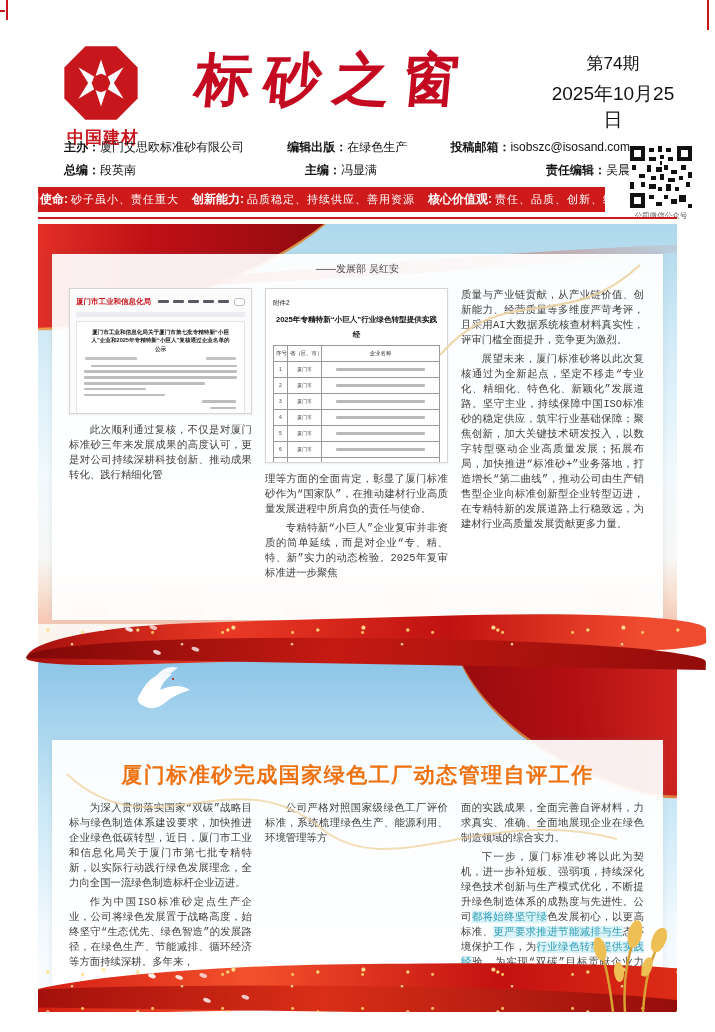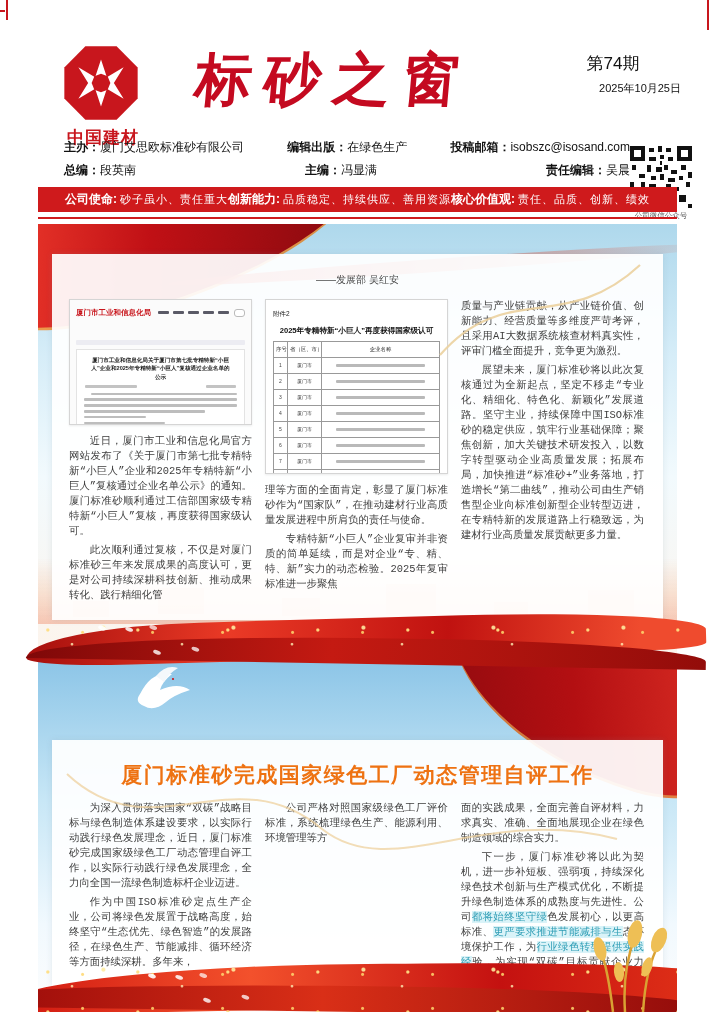--- a/index.html
+++ b/index.html
@@ -9,30 +9,30 @@
   .crop{position:absolute;background:#c8161d;}
   
   .logo{position:absolute;left:62px;top:40px;width:78px;height:86px;}
   .logo-text{position:absolute;left:58px;top:126px;width:90px;text-align:center;
              font-size:17px;font-weight:bold;color:#c8161d;letter-spacing:1px;}
   .masthead-title{position:absolute;left:163px;top:42px;width:340px;text-align:center;
              font-family:"DejaVu Serif",serif;font-weight:900;font-size:57px;color:#c40a20;
              letter-spacing:12px;transform:skewX(-5deg);white-space:nowrap;}
   .issue{position:absolute;left:545px;top:52px;width:136px;text-align:center;color:#111;}
   .issue .no{font-size:17px;margin-bottom:6px;}
-  .issue .dt{font-size:11px;text-align:right;}
+  .issue .dt{font-size:19px;}
   .qr{position:absolute;left:630px;top:146px;width:62px;height:62px;}
   .qr-caption{position:absolute;left:612px;top:211px;width:98px;text-align:center;
               font-size:7.5px;color:#555;}
   .mh-row{position:absolute;left:64px;width:566px;display:flex;justify-content:space-between;
           font-size:12px;color:#111;white-space:nowrap;}
   .mh-row b{font-weight:bold;}
   
-  .banner{position:absolute;left:38px;top:187px;width:639px;height:25px;background:#cf1a1c;
-          display:flex;align-items:center;justify-content:center;color:#fff;
+  .banner{position:absolute;left:38px;top:187px;width:567px;height:25px;background:#cf1a1c;
+          display:flex;align-items:center;justify-content:center;gap:13px;color:#fff;
           font-size:11px;white-space:nowrap;}
   .banner b{font-size:12px;font-weight:bold;}
   .banner .val{font-family:"DejaVu Serif",serif;letter-spacing:1px;}
   .redline{position:absolute;left:38px;top:217px;width:639px;height:2px;background:#cf1a1c;}
   
   .panel{position:absolute;left:38px;width:639px;overflow:hidden;}
   .panel1{top:224px;height:436px;background:linear-gradient(180deg,#aed8ec 0%,#d6edf8 30%,#f2fafd 58%,#fdf4ec 100%);}
   .panel2{top:660px;height:352px;background:linear-gradient(180deg,#8cc5e7 0%,#c8e7f6 40%,#f1f9fe 75%,#fdfdfd 100%);}
   .ribbon1a{position:absolute;top:-34px;left:-80px;width:430px;height:112px;
       background:linear-gradient(105deg,#ef3b2d 10%,#c01015 45%,#920b10 82%);
@@ -77,32 +77,32 @@
   .divider .d2{position:absolute;top:26px;left:-12px;width:680px;height:26px;
       background:linear-gradient(95deg,#7e0808,#c41a12 45%,#930c0a);
       border-radius:140% 100% 0 0 / 260% 180% 0 0;transform:rotate(1deg);}
   
   .card{position:absolute;left:14px;width:611px;background:rgba(255,255,255,.93);
         box-shadow:0 0 6px rgba(120,140,160,.18);}
   .card1{top:30px;height:366px;}
   .card2{top:80px;height:246px;}
   .art-title{margin:0;padding-top:21px;text-align:center;font-size:21px;font-weight:bold;
         color:#ee7212;letter-spacing:1.5px;}
-  .byline{margin-top:19px;text-align:center;font-size:10px;color:#4a4a4a;}
+  .byline{margin-top:8px;text-align:center;font-size:10px;color:#4a4a4a;}
   .cols{display:flex;gap:13px;padding:12px 17px 0;}
   .col{width:183px;font-size:10.4px;line-height:15px;text-align:justify;color:#3d3d3d;}
   .col p{margin:0;text-indent:2em;font-family:Liberation Mono, monospace;}
   .col p.cont{text-indent:0;}
   .col p + p{margin-top:4px;}
   .hl{color:#2e9db5;background:rgba(150,220,235,.35);}
   .swoosh{position:absolute;pointer-events:none;opacity:.9;}
   
   .gov{height:124px;border:1px solid #d5d5d5;background:#fbfbfb;margin-bottom:9px;
        box-shadow:0 1px 2px rgba(0,0,0,.08);overflow:hidden;}
-  .gov-head{display:flex;align-items:center;gap:5px;padding:5px 6px 20px;}
+  .gov-head{display:flex;align-items:center;gap:5px;padding:5px 6px 3px;}
   .gov-name{font-size:7.5px;font-weight:bold;color:#c8161d;white-space:nowrap;}
   .gov-nav{display:flex;gap:4px;margin-left:2px;}
   .gov-nav i{width:11px;height:3.5px;background:#5a5a66;border-radius:1px;}
   .gov-search{margin-left:auto;width:26px;height:6px;border:1px solid #bbb;border-radius:3px;background:#fff;}
   .gov-crumb{height:5px;margin:0 6px 4px;background:#ececf2;border-radius:1px;}
   .gov-doc{margin:0 6px;background:#fff;border:1px solid #e3e3e3;padding:4px 6px;height:86px;}
   .gov-title{font-size:5.6px;font-weight:bold;color:#222;text-align:center;line-height:1.5;margin:2px 8px 4px;}
   .gov-meta{display:flex;justify-content:space-between;margin:3px 2px 5px;}
   .gov-meta i{height:2.5px;background:#c3c3c3;border-radius:1px;}
   .gline{height:2.6px;background:#bdbdbd;border-radius:1px;margin:3.2px 1px;}
@@ -248,29 +248,28 @@
               <div class="gline"></div>
                 <div class="gline"></div>
               <div class="gline" style="width:78%;"></div>
               <div class="gline" style="width:40%;"></div>
               <div class="gline" style="width:52%;"></div>
               <div class="gsign"></div>
                 <div class="gsign" style="width:26px;"></div>
             </div>
           </div>
           <div class="col-ph"></div>
-        <p><span>近日，厦门市工业和信息化局官方网站发布了《关于厦门市第七批专精特新“小巨人”企业和2025年专精特新“小巨人”复核通过企业名单公示》的通知。厦门标准砂顺利通过工信部国家级专精特新“小巨人”复核，再度获得国家级认可。</span></p>
             <p><span>此次顺利通过复核，不仅是对厦门标准砂三年来发展成果的高度认可，更是对公司持续深耕科技创新、推动成果转化、践行精细化管</span></p>
           </div>
 
         <div class="col">
 
           <div class="tblfig">
             <div class="tbl-att">附件2</div>
-            <div class="tbl-title">2025年专精特新“小巨人”再度获得国家级认可</div>
+            <div class="tbl-title">2025年专精特新“小巨人”行业绿色转型提供实践经</div>
             <table class="gtab">
               <colgroup>
                   <col class="c1">
                   <col class="c2">
                   <col>
                 </colgroup>
               <thead>
                 <tr>
                   <th>序号</th>
                   <th>省（区、市）</th>
@@ -350,21 +349,21 @@
       <circle cx="47" cy="17" r="1.1" fill="#c8161d"></circle>
     </svg>
 
     <div class="card card2">
       <svg class="swoosh" style="left:10px;top:4px;" width="560" height="120">
         <path d="M5 30 C90 110 170 10 260 85 C330 140 420 60 555 95" stroke="#eecf9b" stroke-width="2" fill="none" opacity=".8"></path>
       </svg>
       <h1 class="art-title">厦门标准砂完成国家绿色工厂动态管理自评工作</h1>
       <div class="cols">
           <div class="col">
-            <p><span>为深入贯彻落实国家“双碳”战略目标与绿色制造体系建设要求，以实际行动践行绿色发展理念，近日，厦门标准砂完成国家级绿色工厂动态管理自评工作，以实际行动践行绿色发展理念，全力向全国一流绿色制造标杆企业迈进。</span></p>
+            <p><span>为深入贯彻落实国家“双碳”战略目标与绿色制造体系建设要求，加快推进企业绿色低碳转型，近日，厦门市工业和信息化局关于厦门市第七批专精特新，以实际行动践行绿色发展理念，全力向全国一流绿色制造标杆企业迈进。</span></p>
             <p><span>作为中国ISO标准砂定点生产企业，公司将绿色发展置于战略高度，始终坚守“生态优先、绿色智造”的发展路径，在绿色生产、节能减排、循环经济等方面持续深耕。多年来，</span></p>
           </div>
           <div class="col">
             <p><span>公司严格对照国家级绿色工厂评价标准，系统梳理绿色生产、能源利用、环境管理等方</span></p>
           </div>
           <div class="col">
             <p class="cont"><span>面的实践成果，全面完善自评材料，力求真实、准确、全面地展现企业在绿色制造领域的综合实力。</span></p>
             <p><span>下一步，厦门标准砂将以此为契机，进一步补短板、强弱项，持续深化绿色技术创新与生产模式优化，不断提升绿色制造体系的成熟度与先进性。公司</span><span class="hl">都将始终坚守绿</span><span>色发展初心，以更高标准、</span><span class="hl">更严要求推进节能减排与生</span><span>态环境保护工作，为</span><span class="hl">行业绿色转型提供实践经</span><span>验，为实现“双碳”目标贡献企业力量。</span></p>
           </div>
         </div>

